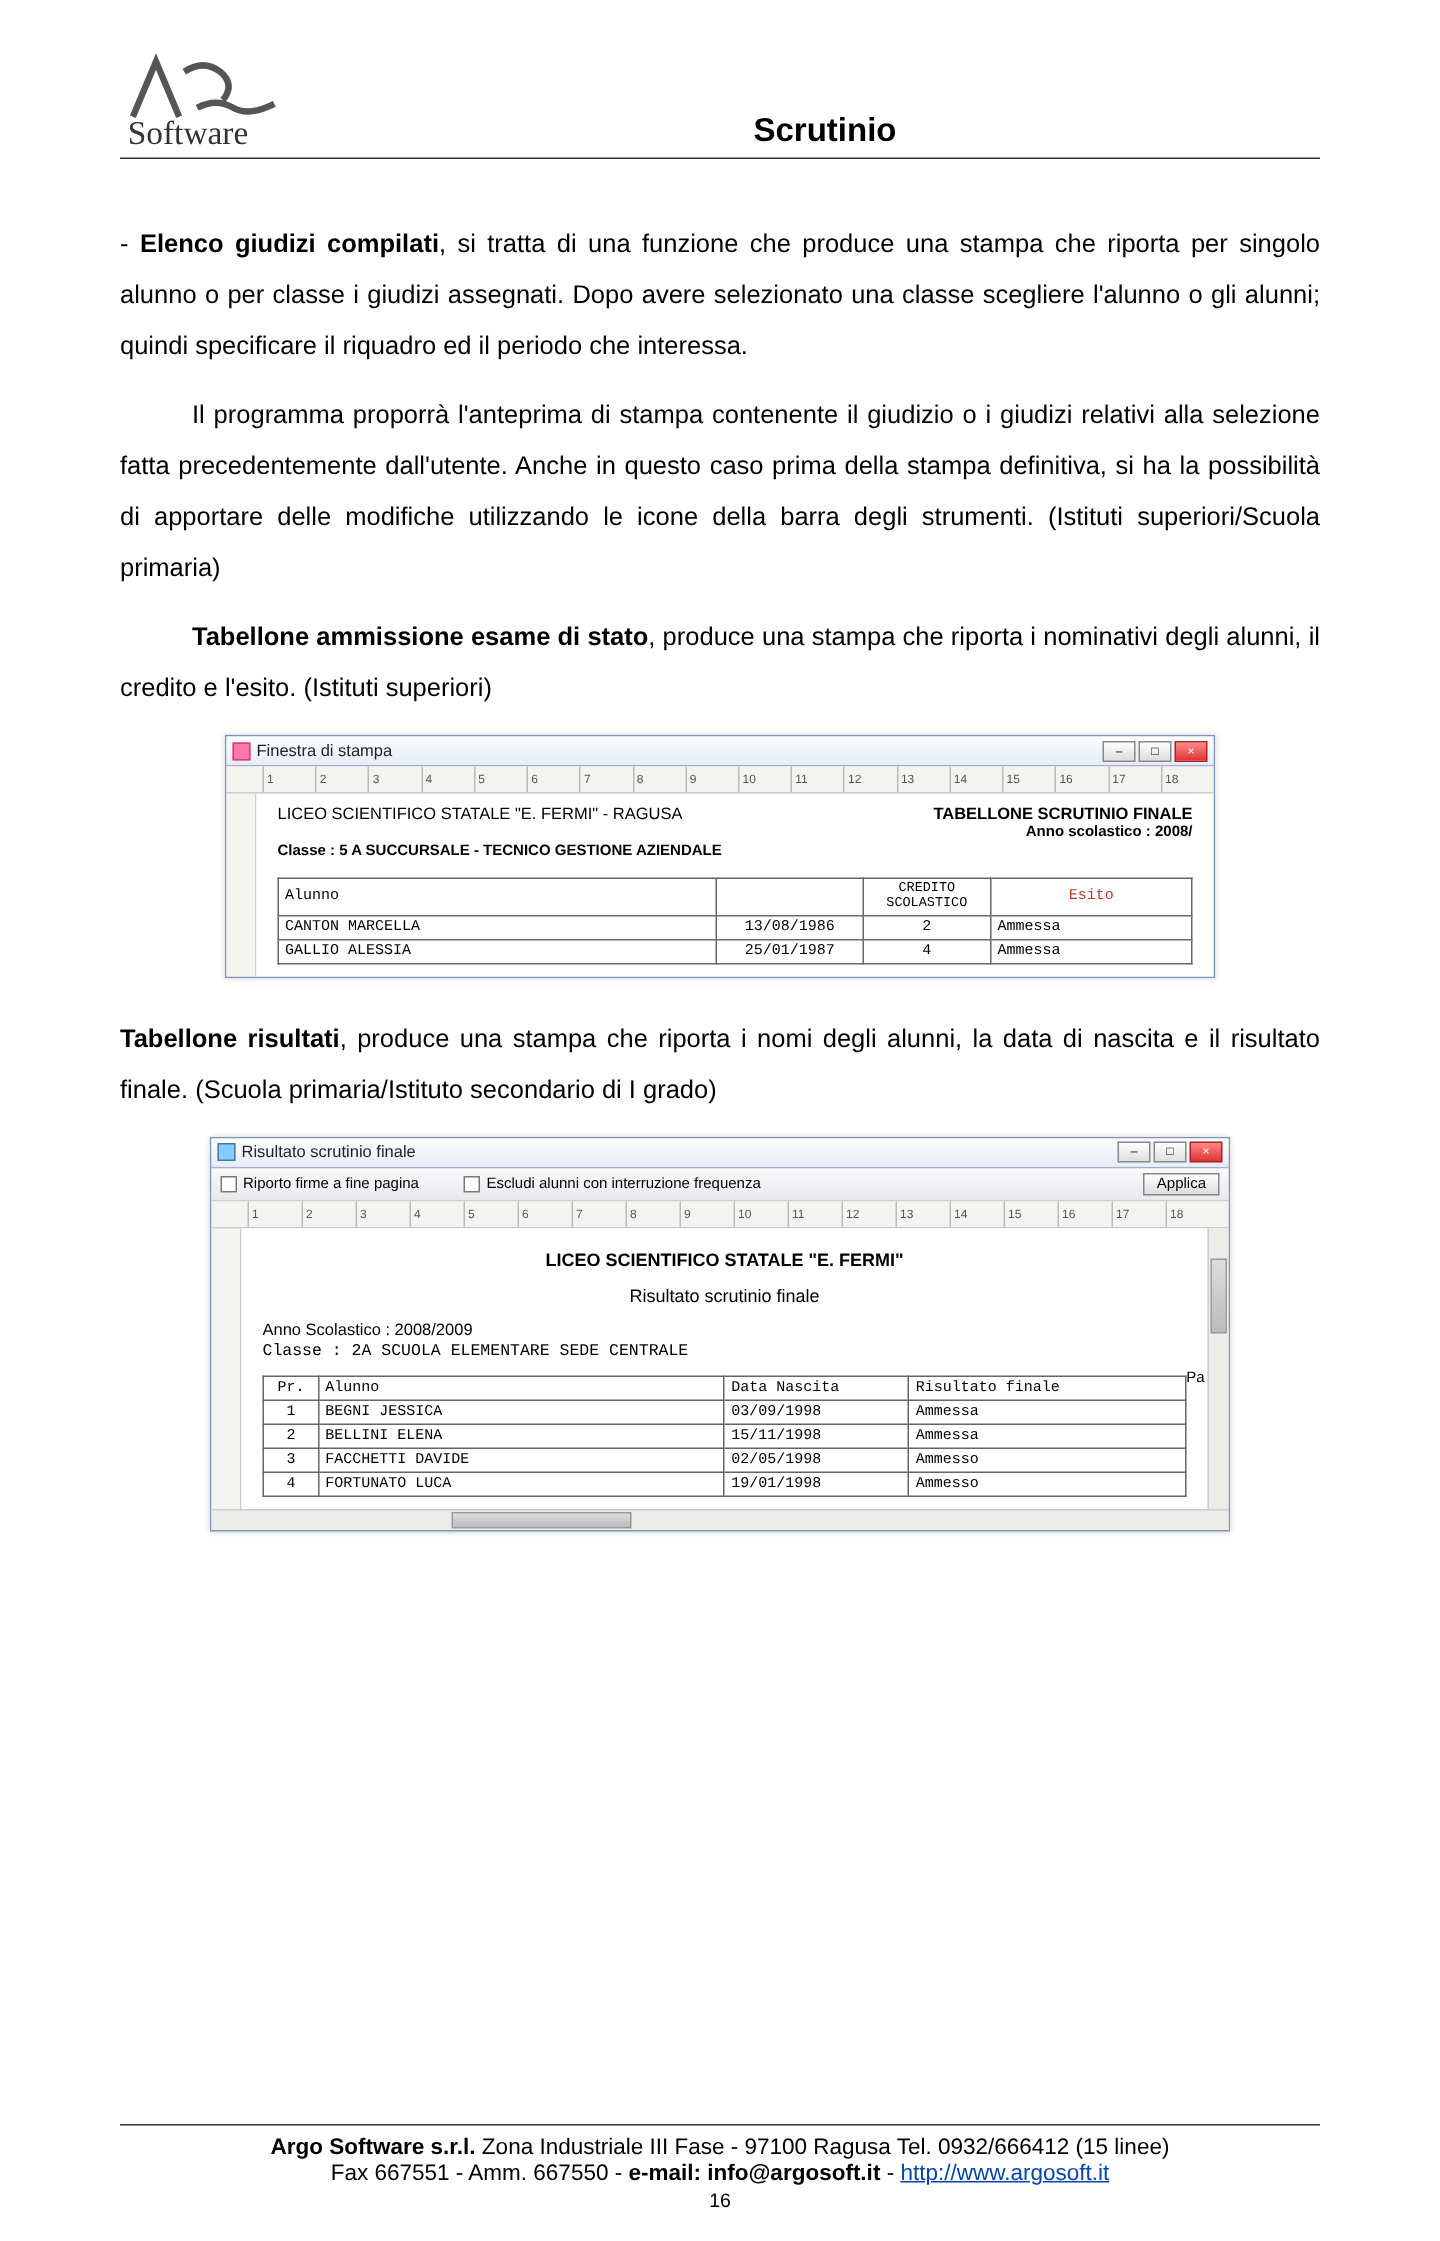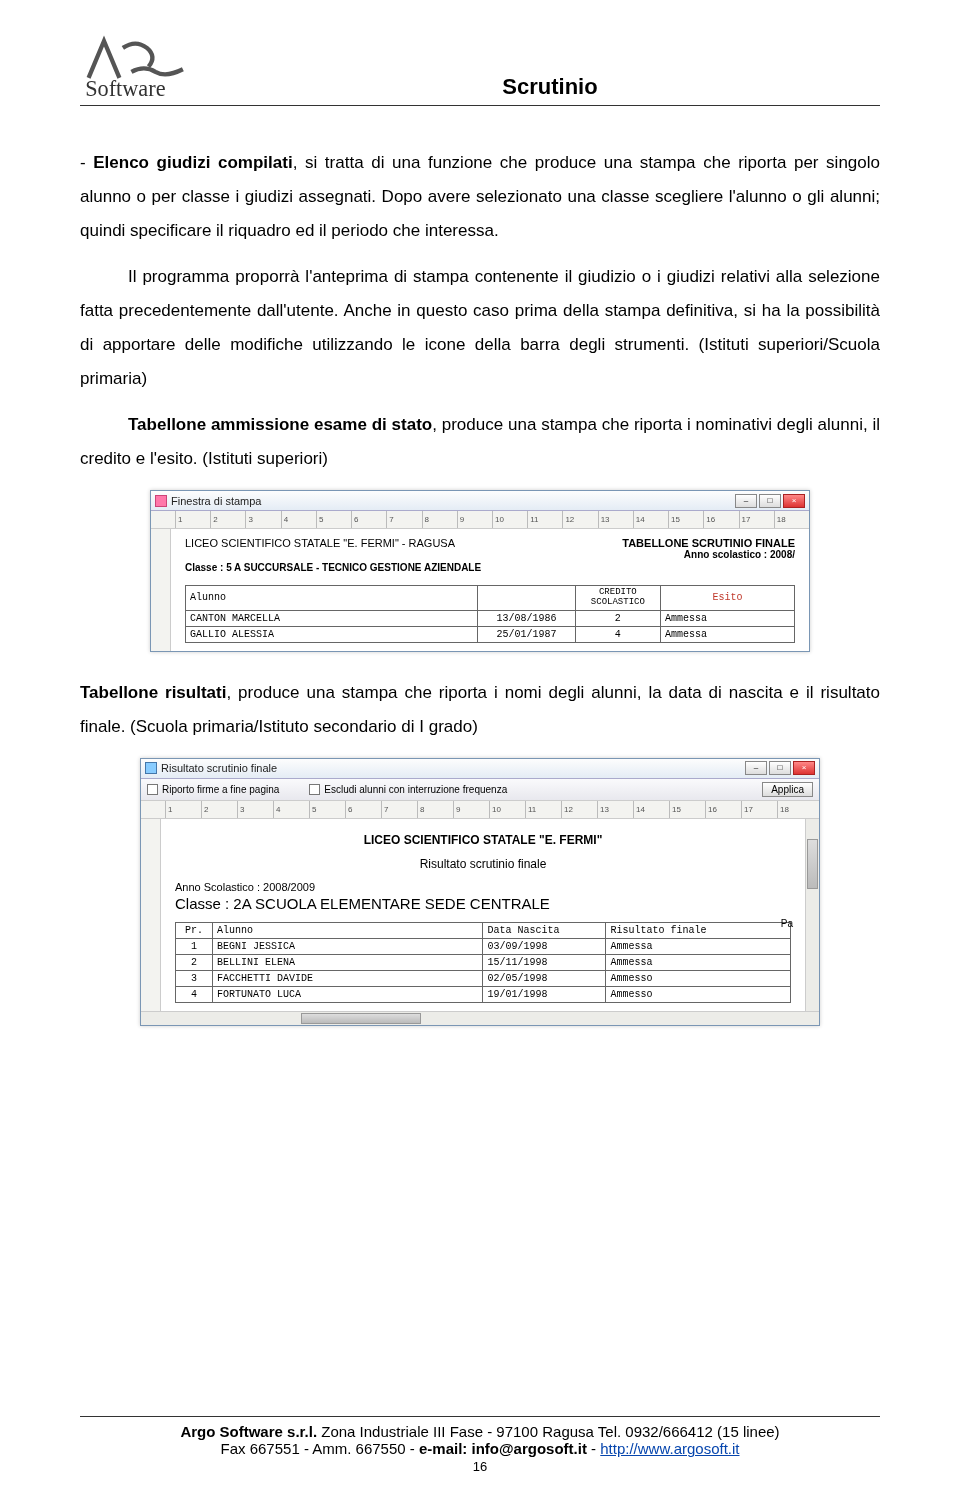--- a/index.html
+++ b/index.html
@@ -141,22 +141,22 @@
     margin: 6px 0 2px 0;
   }
   .doc-center-sub {
     text-align:center; font-weight:bold; font-size:11px;
     margin-bottom: 8px;
   }
   .doc-subtitle {
     text-align:center; font-size:12px; margin:10px 0;
   }
   .anno-line { font-size:11px; margin-top:6px;}
-  .classe-line { font-size:15px; margin-top:2px; margin-bottom:6px;}
-  .pa-corner { position:absolute; right:12px; font-size:10px;}
+  .classe-line { font-size:11px; margin-top:2px; margin-bottom:6px;font-family:Liberation Mono, monospace;}
+  .pa-corner { position:absolute; right:2px; font-size:10px;}
   .docwrap-rel { position:relative; }
   .scroll-track {
     background:#ecece8; border-left:1px solid #ccc;
     width:14px; position:relative;
   }
   .scroll-thumb {
     position:absolute; left:1px; right:1px; top:20px; height:50px;
     background:linear-gradient(#ddd,#bbb); border:1px solid #999;
   }
   .hscroll {

